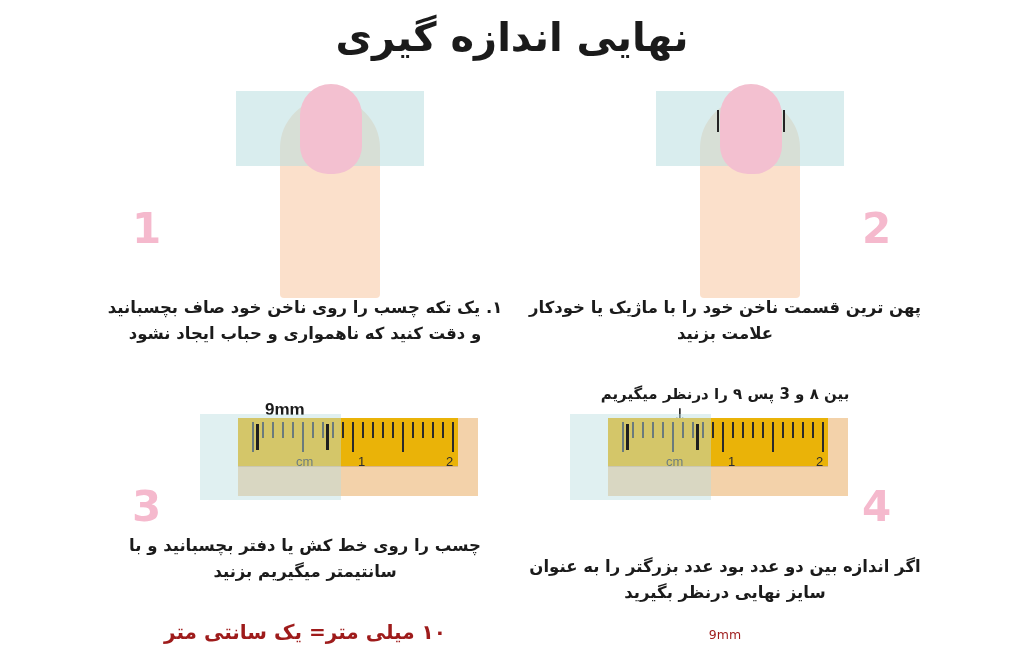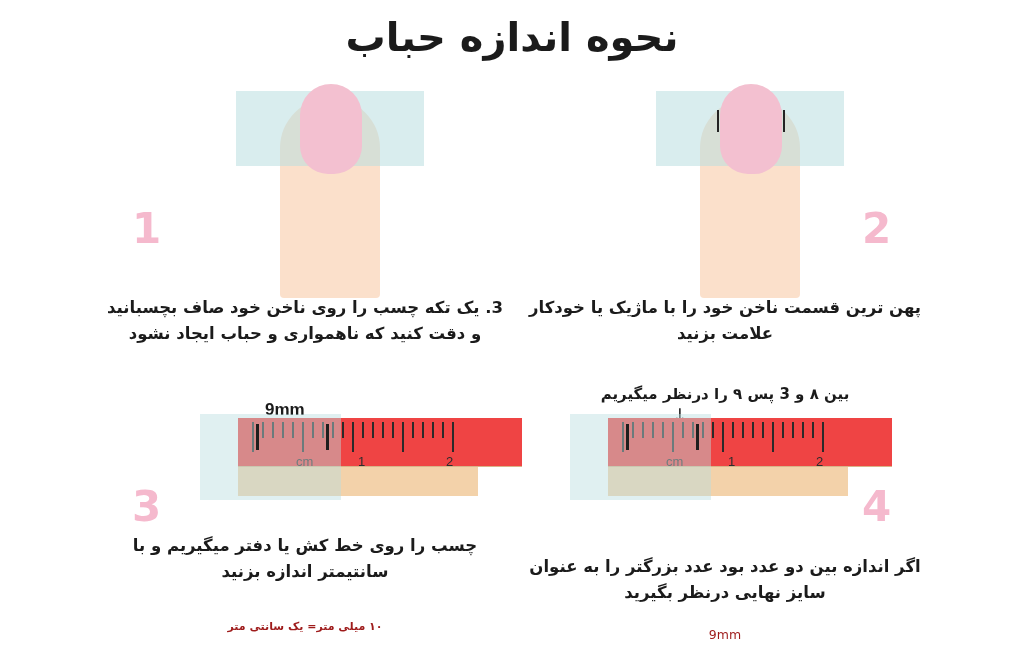--- a/index.html
+++ b/index.html
@@ -51,21 +51,21 @@
   .cap-1 { left: 105px; top: 295px; }
   .cap-2 { left: 525px; top: 295px; }
   .cap-3 { left: 105px; top: 533px; }
   .cap-4 { left: 525px; top: 554px; }
 
   .note {
     position: absolute;
     width: 400px;
     text-align: center;
     direction: rtl;
-    font-size: 11px;
+    font-size: 20px;
     font-weight: bold;
     color: #9e1b1b;
   }
   .note-3 { left: 105px; top: 620px; }
   .note-4 { left: 525px; top: 627px; font-size: 12.5px; font-weight: normal; }
 
   .hint-4 {
     position: absolute;
     left: 525px;
     top: 385px;
@@ -154,23 +154,23 @@
     left: 30px;
     top: 0;
     width: 240px;
     height: 78px;
     background: #f3d2aa;
   }
   .ruler-face {
     position: absolute;
     left: 0;
     top: 0;
-    width: 284px;
+    width: 220px;
     height: 48px;
-    background: #ef4444;
+    background: #eab308;
     border-bottom: 1px solid #d8b489;
   }
   .tick {
     position: absolute;
     top: 4px;
     width: 1.6px;
     background: #2a2a2a;
   }
   .tick.major { height: 30px; }
   .tick.minor { height: 16px; }
@@ -219,29 +219,29 @@
     left: 250px;
     top: 420px;
     width: 68px;
     height: 2px;
     background: #3b7e85;
   }
 </style>
 </head>
 <body>
 
-<div class="page-title">نحوه اندازه حباب</div>
+<div class="page-title">نهایی اندازه گیری</div>
 
 <div class="finger-wrap fw-1">
   <div class="finger-body"></div>
   <div class="tape"></div>
   <div class="nail"></div>
 </div>
 <div class="step-number num-1">1</div>
-<div class="caption cap-1">3. یک تکه چسب را روی ناخن خود صاف بچسبانید و دقت کنید که ناهمواری و حباب ایجاد نشود</div>
+<div class="caption cap-1">۱. یک تکه چسب را روی ناخن خود صاف بچسبانید و دقت کنید که ناهمواری و حباب ایجاد نشود</div>
 
 <div class="finger-wrap fw-2">
   <div class="finger-body"></div>
   <div class="tape"></div>
   <div class="nail"></div>
   <div class="mark mark-left"></div>
   <div class="mark mark-right"></div>
 </div>
 <div class="step-number num-2">2</div>
 <div class="caption cap-2">پهن ترین قسمت ناخن خود را با ماژیک یا خودکار علامت بزنید</div>
@@ -275,21 +275,21 @@
       <div class="ruler-num" style="left:58px;">cm</div>
       <div class="ruler-num" style="left:120px;">1</div>
       <div class="ruler-num" style="left:208px;">2</div>
     </div>
   </div>
   <div class="tape-strip"></div>
   <div class="rmark" style="left:48px;"></div>
   <div class="rmark" style="left:118px;"></div>
 </div>
 <div class="step-number num-3">3</div>
-<div class="caption cap-3">چسب را روی خط کش یا دفتر میگیریم و با سانتیمتر اندازه بزنید</div>
+<div class="caption cap-3">چسب را روی خط کش یا دفتر بچسبانید و با سانتیمتر میگیریم بزنید</div>
 <div class="note note-3">۱۰ میلی متر= یک سانتی متر</div>
 
 <div class="hint-4">بین ۸ و 3 پس ۹ را درنظر میگیریم</div>
 <div class="arrow-down">↓</div>
 <div class="ruler-wrap rw-4">
   <div class="ruler-body">
     <div class="ruler-face">
       <div class="tick major" style="left:14px;"></div>
       <div class="tick minor" style="left:24px;"></div>
       <div class="tick minor" style="left:34px;"></div>

